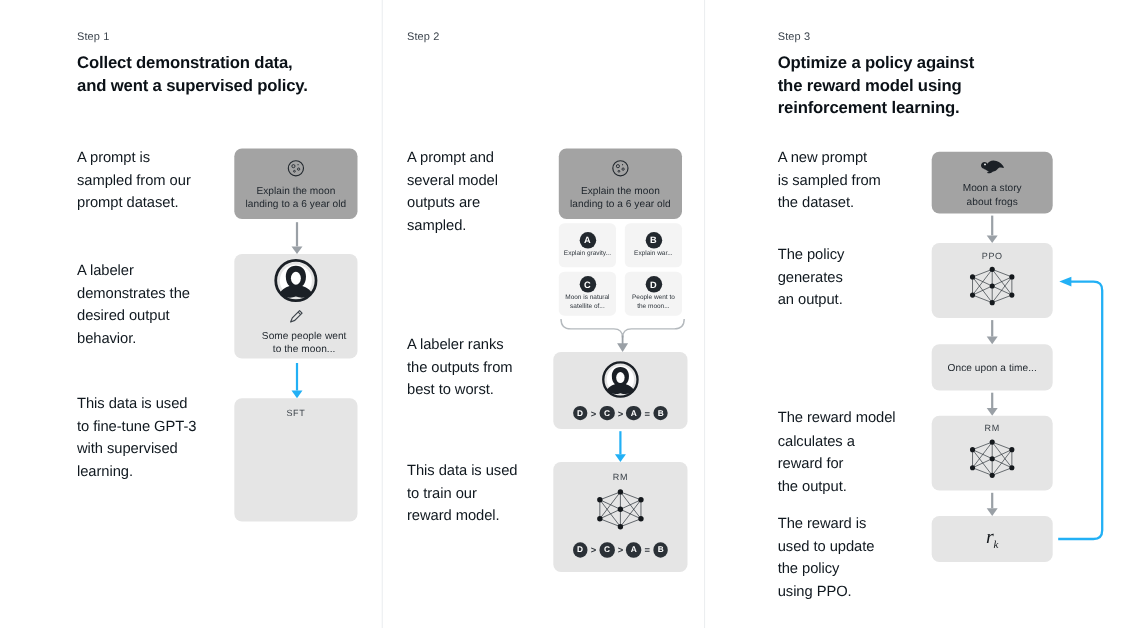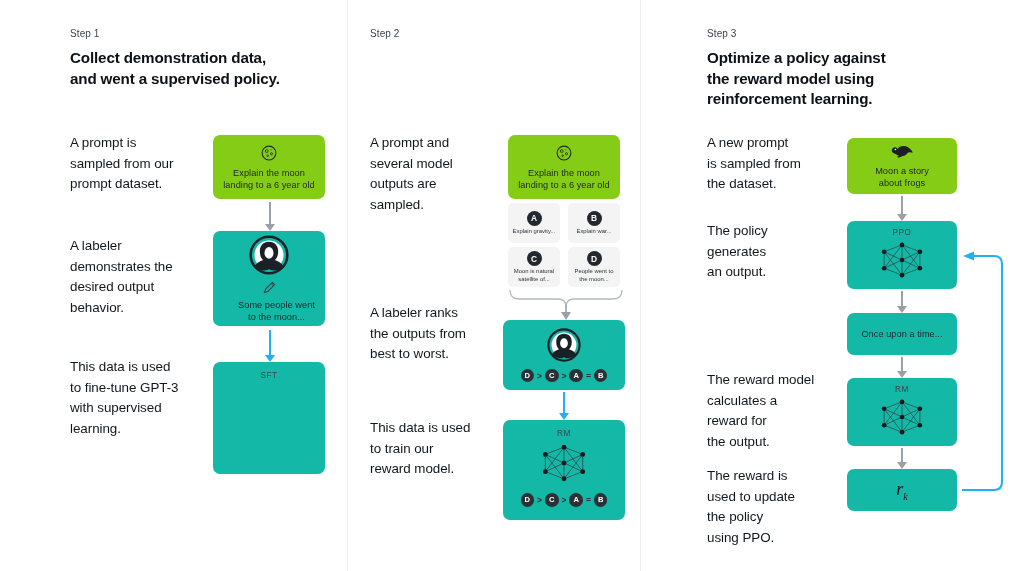--- a/index.html
+++ b/index.html
@@ -37,25 +37,25 @@
   .para {
     position: absolute; left: 0; width: 150px;
     font-size: 13.4px; line-height: 20.5px; color: #10181f;
     white-space: pre-line; letter-spacing: -.05px;
   }
 
   
   .box {
     position: absolute;
     border-radius: 7px;
-    background: #14b8a6;
+    background: #e5e5e5;
     display: flex; flex-direction: column;
     align-items: center; justify-content: center;
   }
-  .box.blue { background: #84cc16; }
+  .box.blue { background: #a3a3a3; }
 
   .box-cap {
     font-size: 9.2px; line-height: 12px; text-align: center;
     color: #1d242b; letter-spacing: .05px; white-space: pre-line;
   }
   .tiny-label {
     font-size: 8.2px; color: #3b4249; letter-spacing: .55px;
     text-align: center;
   }
 

